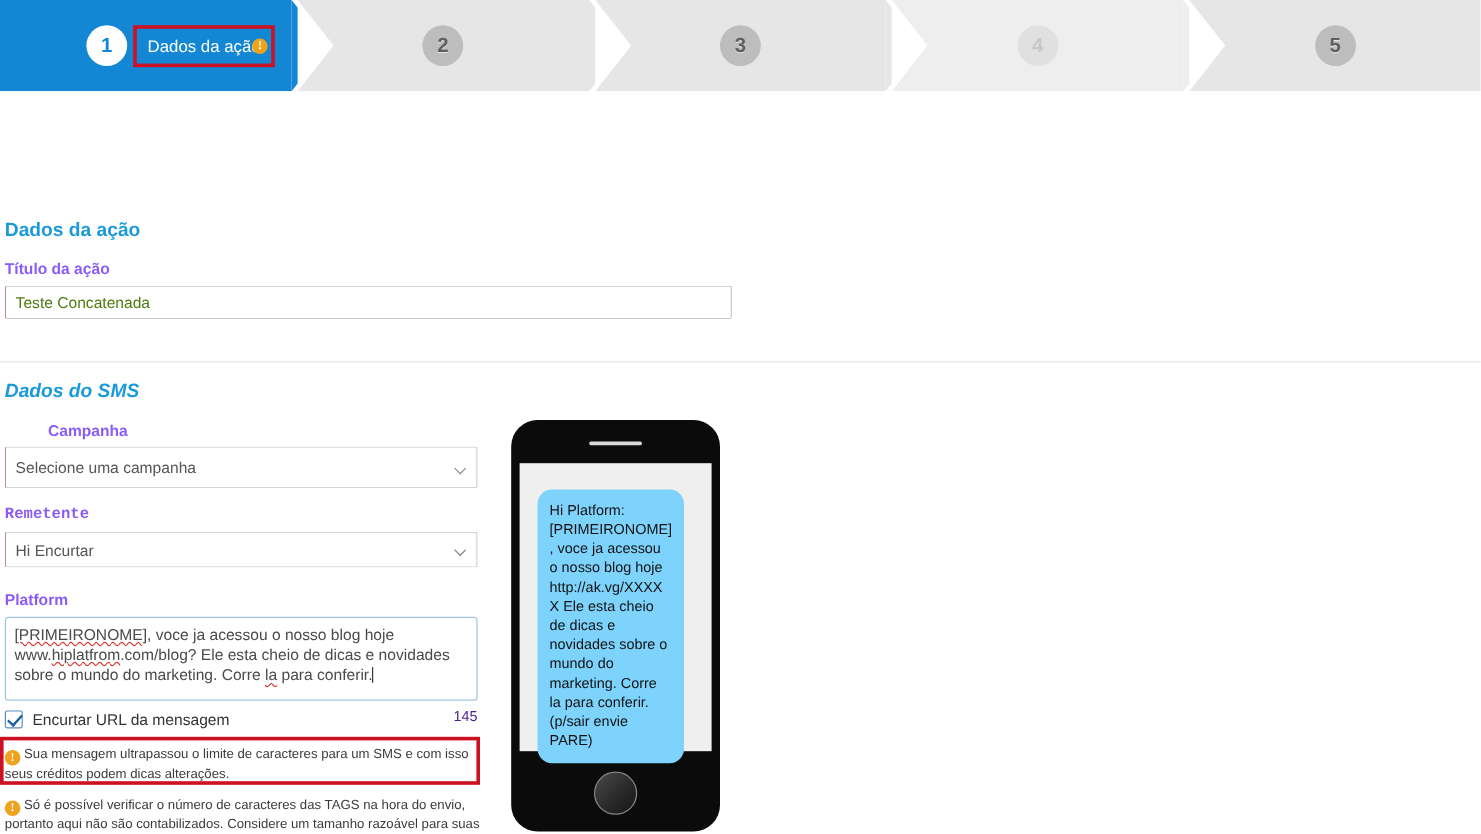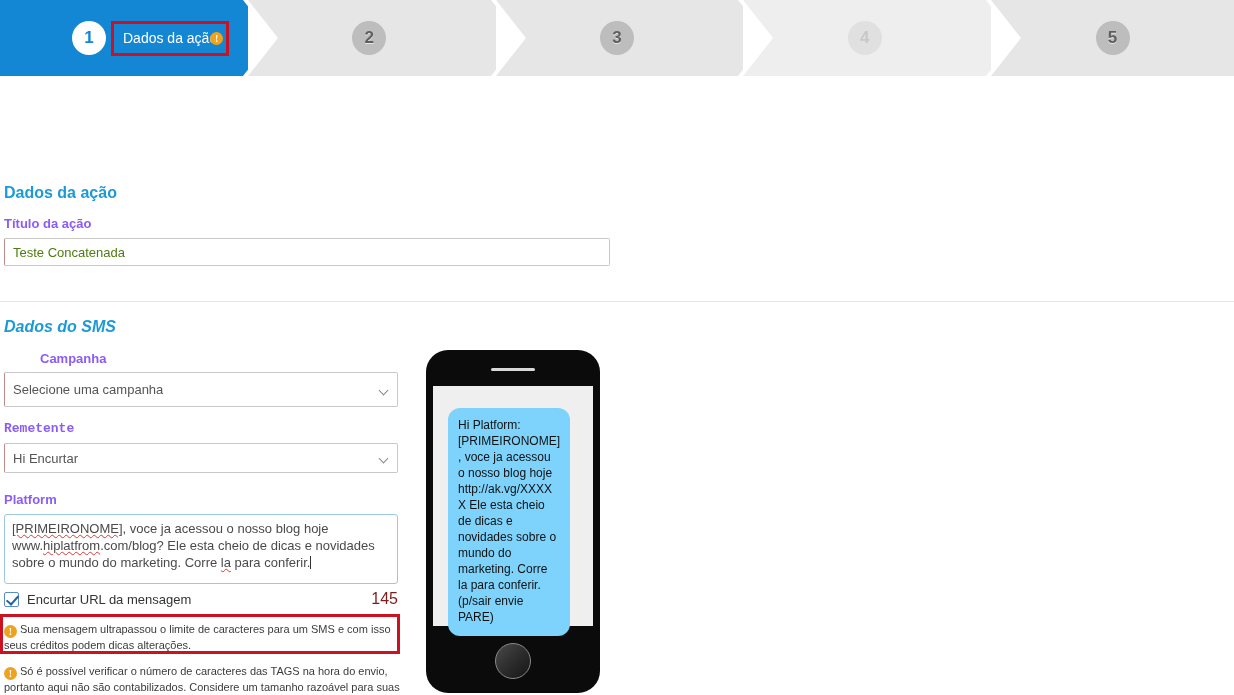--- a/index.html
+++ b/index.html
@@ -307,22 +307,22 @@
   }
   .check-label {
     margin-left: 8px;
     font-size: 13px;
     color: #333333;
   }
   .char-count {
     position: absolute;
     right: 0;
     top: 1px;
-    font-size: 16px;
-    color: #7f1d1d;
+    font-size: 12px;
+    color: #4c1d95;
   }
 
   .notice {
     position: absolute;
     left: 4px;
     width: 394px;
     font-size: 11px;
     line-height: 14px;
     color: #3b3b3b;
   }

